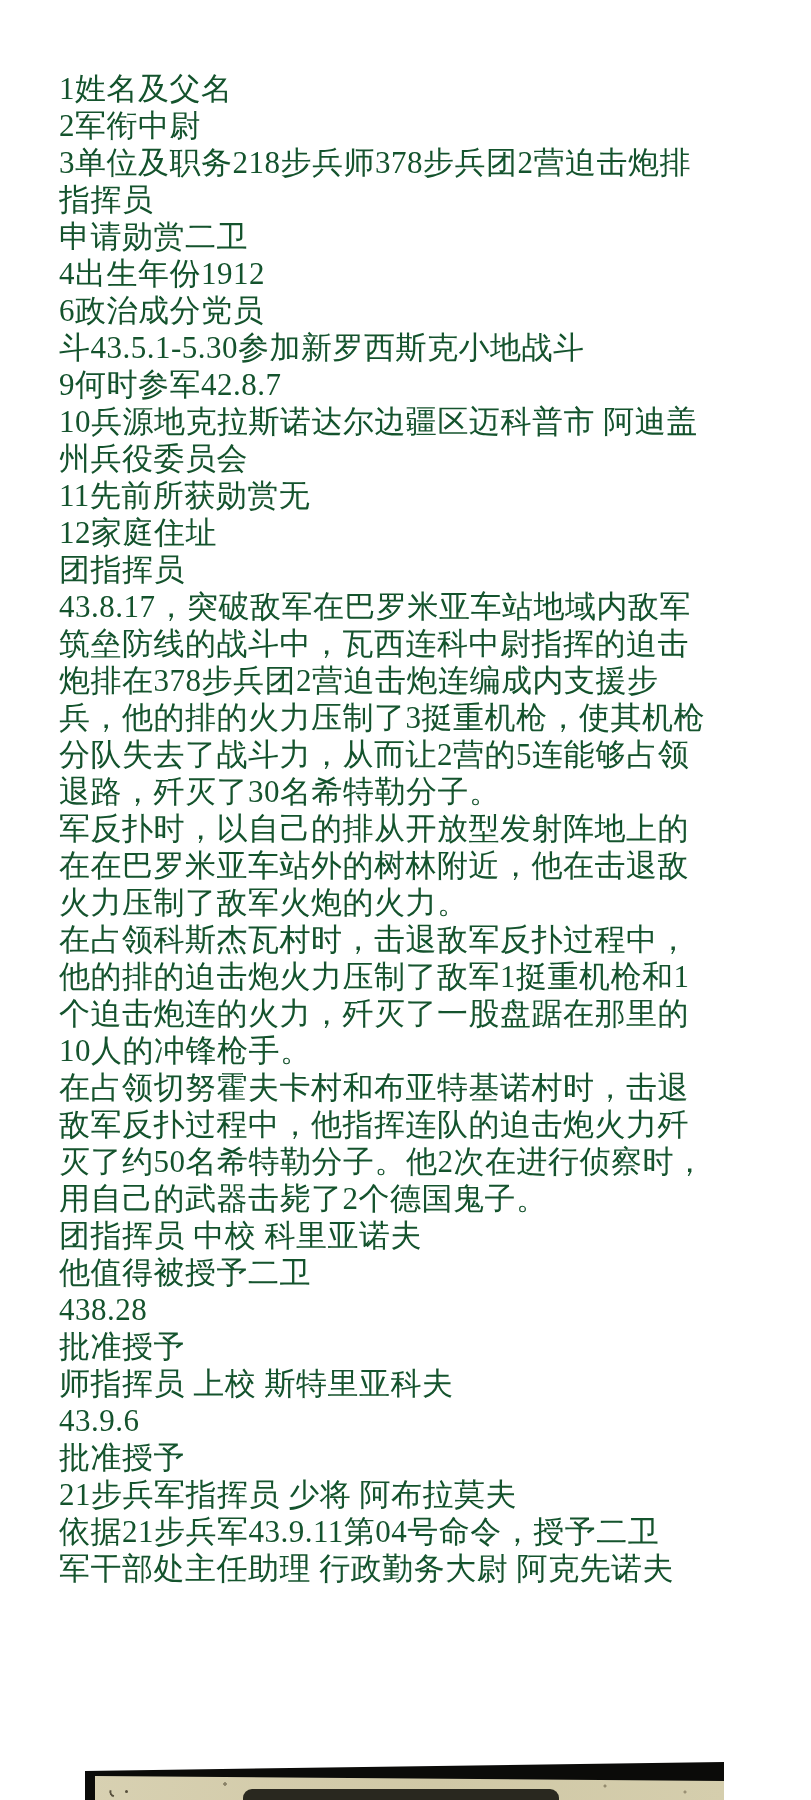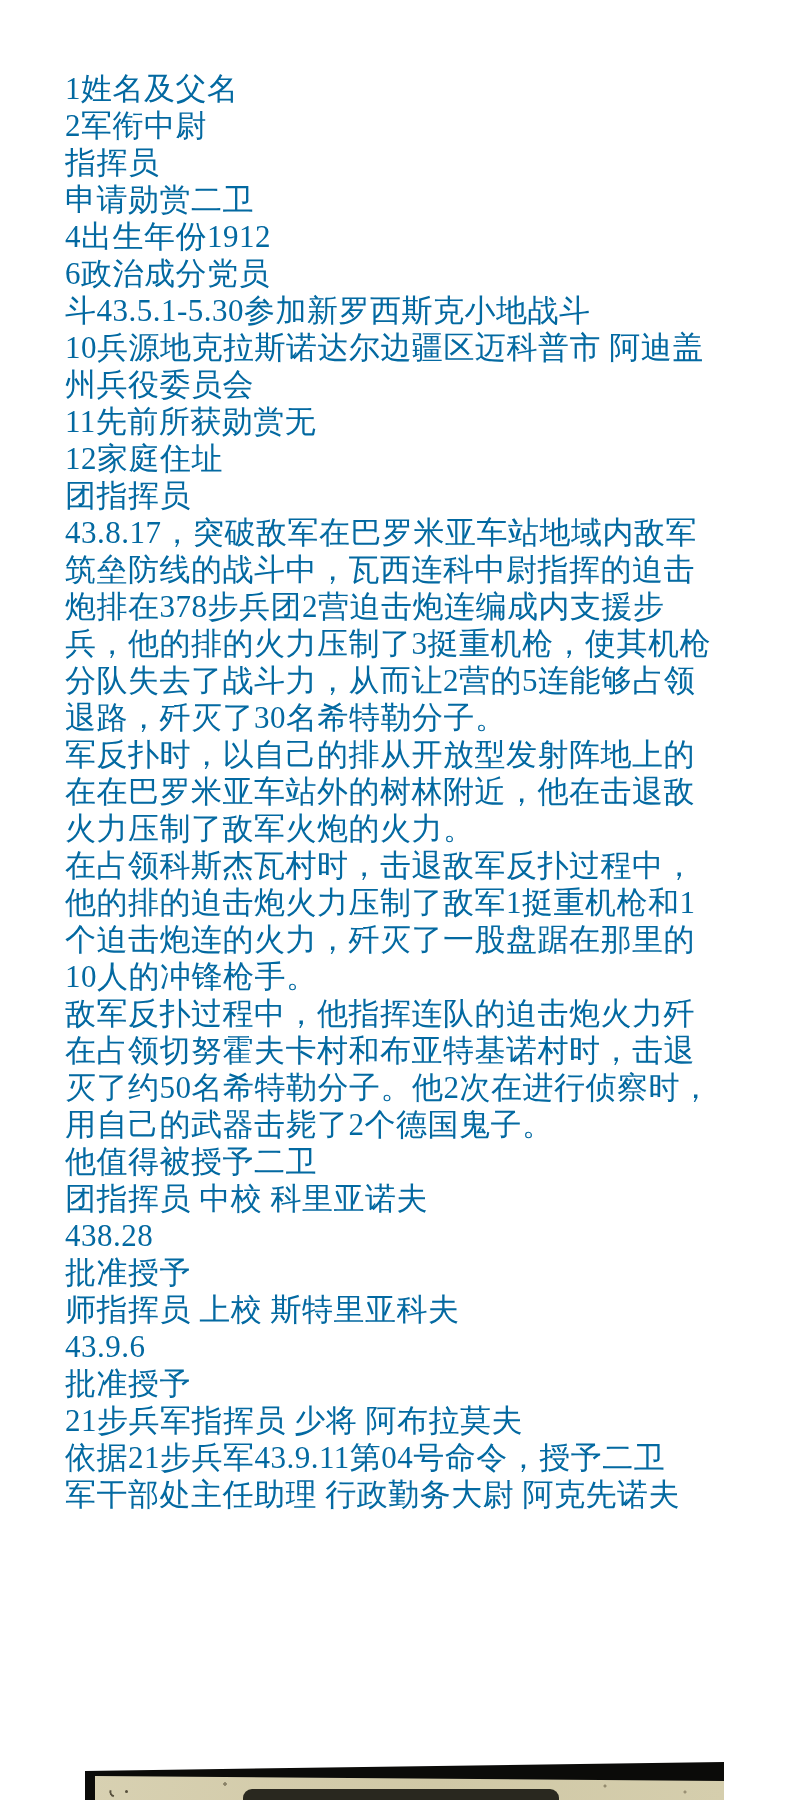--- a/index.html
+++ b/index.html
@@ -8,23 +8,23 @@
     height: 1800px;
     background: #ffffff;
     position: relative;
     overflow: hidden;
     font-family: "Liberation Serif", "DejaVu Serif", serif;
   }
 
   
   .doc-text {
     position: absolute;
-    left: 65px;
+    left: 59px;
     top: 70px;
-    color: #0369a1;
+    color: #14532d;
   }
   .line {
     font-size: 31px;
     line-height: 37px;
     height: 37px;
     white-space: pre;
     font-weight: 400;
     letter-spacing: 0.5px;
   }
 
@@ -86,49 +86,51 @@
     background: #57503c;
     border-radius: 50%;
   }
 </style>
 </head>
 <body>
 
 <div class="doc-text" id="doc-lines">
     <div class="line">1姓名及父名</div>
     <div class="line">2军衔中尉</div>
+    <div class="line">3单位及职务218步兵师378步兵团2营迫击炮排</div>
     <div class="line">指挥员</div>
     <div class="line">申请勋赏二卫</div>
     <div class="line">4出生年份1912</div>
     <div class="line">6政治成分党员</div>
     <div class="line">斗43.5.1-5.30参加新罗西斯克小地战斗</div>
+    <div class="line">9何时参军42.8.7</div>
     <div class="line">10兵源地克拉斯诺达尔边疆区迈科普市 阿迪盖</div>
     <div class="line">州兵役委员会</div>
     <div class="line">11先前所获勋赏无</div>
     <div class="line">12家庭住址</div>
     <div class="line">团指挥员</div>
     <div class="line">43.8.17，突破敌军在巴罗米亚车站地域内敌军</div>
     <div class="line">筑垒防线的战斗中，瓦西连科中尉指挥的迫击</div>
     <div class="line">炮排在378步兵团2营迫击炮连编成内支援步</div>
     <div class="line">兵，他的排的火力压制了3挺重机枪，使其机枪</div>
     <div class="line">分队失去了战斗力，从而让2营的5连能够占领</div>
     <div class="line">退路，歼灭了30名希特勒分子。</div>
     <div class="line">军反扑时，以自己的排从开放型发射阵地上的</div>
     <div class="line">在在巴罗米亚车站外的树林附近，他在击退敌</div>
     <div class="line">火力压制了敌军火炮的火力。</div>
     <div class="line">在占领科斯杰瓦村时，击退敌军反扑过程中，</div>
     <div class="line">他的排的迫击炮火力压制了敌军1挺重机枪和1</div>
     <div class="line">个迫击炮连的火力，歼灭了一股盘踞在那里的</div>
     <div class="line">10人的冲锋枪手。</div>
+    <div class="line">在占领切努霍夫卡村和布亚特基诺村时，击退</div>
     <div class="line">敌军反扑过程中，他指挥连队的迫击炮火力歼</div>
-    <div class="line">在占领切努霍夫卡村和布亚特基诺村时，击退</div>
     <div class="line">灭了约50名希特勒分子。他2次在进行侦察时，</div>
     <div class="line">用自己的武器击毙了2个德国鬼子。</div>
+    <div class="line">团指挥员 中校 科里亚诺夫</div>
     <div class="line">他值得被授予二卫</div>
-    <div class="line">团指挥员 中校 科里亚诺夫</div>
     <div class="line">438.28</div>
     <div class="line">批准授予</div>
     <div class="line">师指挥员 上校 斯特里亚科夫</div>
     <div class="line">43.9.6</div>
     <div class="line">批准授予</div>
     <div class="line">21步兵军指挥员 少将 阿布拉莫夫</div>
     <div class="line">依据21步兵军43.9.11第04号命令，授予二卫</div>
     <div class="line">军干部处主任助理 行政勤务大尉 阿克先诺夫</div>
   </div>
 

